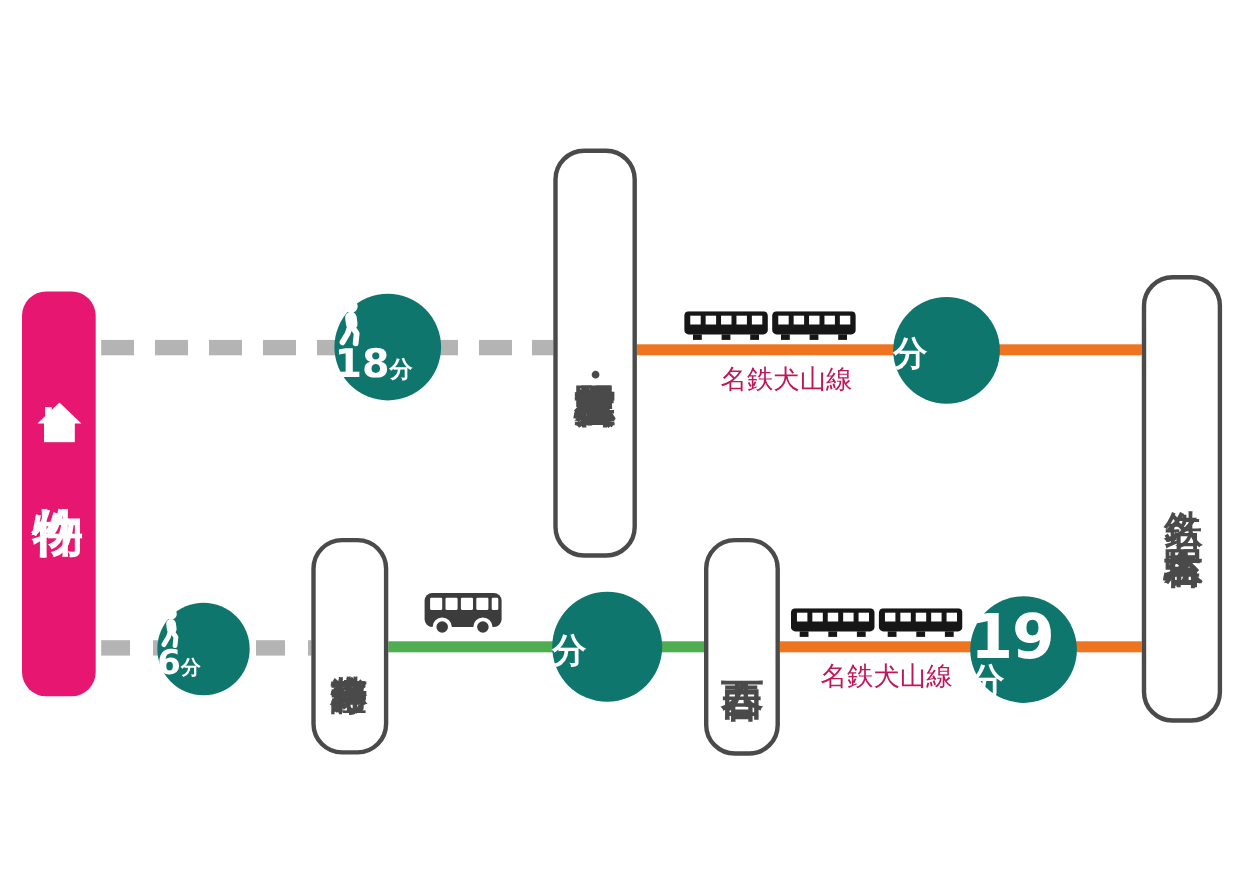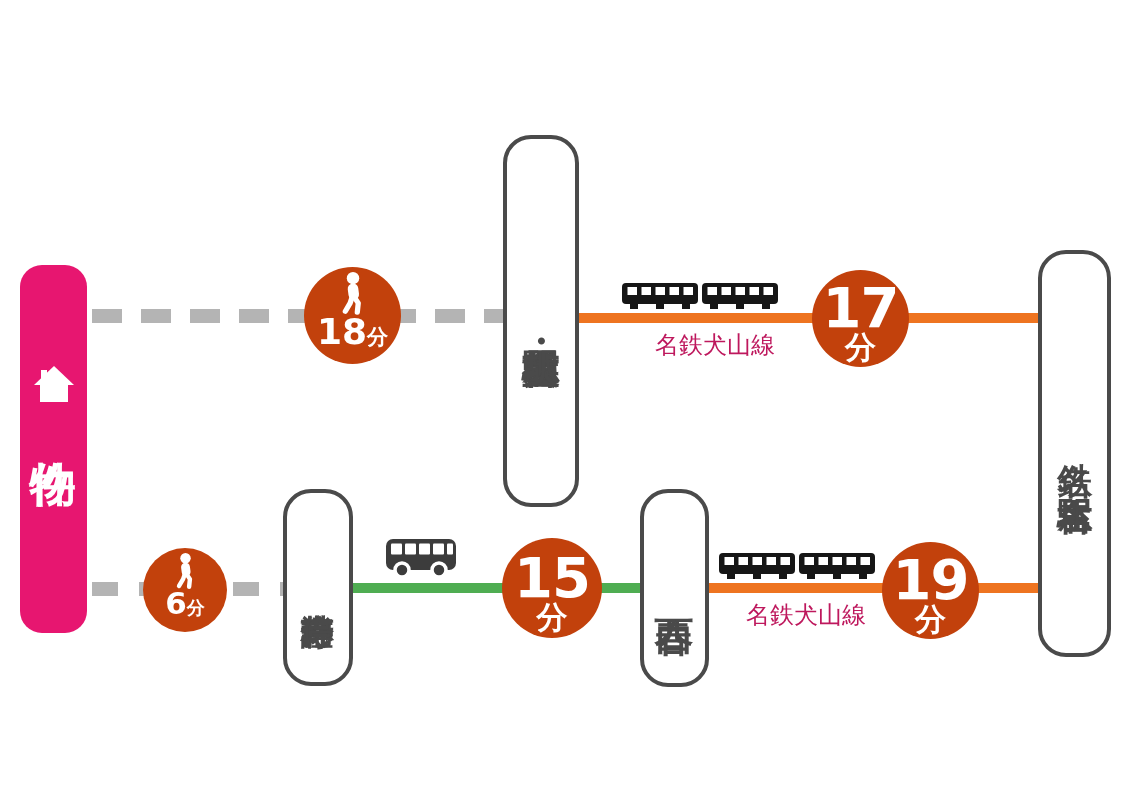--- a/index.html
+++ b/index.html
@@ -23,21 +23,21 @@
   .station-box .vtext{line-height:1;}
   .box-tokushige{left:503px;top:135px;width:76px;height:372px;}
   .box-tokushige .vtext{font-size:37px;}
   .box-terminal{left:1038px;top:250px;width:73px;height:407px;}
   .box-terminal .vtext{font-size:35px;}
   .box-stop{left:283px;top:489px;width:70px;height:197px;}
   .box-stop .vtext{font-size:33px;}
   .box-nishiharu{left:640px;top:489px;width:69px;height:198px;}
   .box-nishiharu .vtext{font-size:39px;}
   
-  .circle{position:absolute;border-radius:50%;background:#c2410c;color:#fff;display:flex;flex-direction:column;align-items:center;font-weight:bold;z-index:3;box-sizing:border-box;}
+  .circle{position:absolute;border-radius:50%;background:#0f766e;color:#fff;display:flex;flex-direction:column;align-items:flex-start;font-weight:bold;z-index:3;box-sizing:border-box;}
   .walk18{left:304px;top:267px;width:97px;height:97px;padding-top:5px;}
   .walk6{left:143px;top:548px;width:84px;height:84px;padding-top:5px;}
   .c17{left:812px;top:270px;width:97px;height:97px;justify-content:center;padding-top:9px;}
   .c15{left:502px;top:538px;width:100px;height:100px;justify-content:center;padding-top:9px;}
   .c11{left:882px;top:542px;width:97px;height:97px;justify-content:center;padding-top:9px;}
   .time-row{display:flex;align-items:baseline;margin-top:-2px;}
   .walk18 .num{font-size:36px;line-height:1;}
   .walk18 .min{font-size:21px;}
   .walk6 .num{font-size:31px;line-height:1;}
   .walk6 .min{font-size:18px;}
@@ -109,21 +109,20 @@
         <rect x="34" y="21" width="8" height="5"></rect>
         <rect x="60" y="21" width="8" height="5"></rect>
       <rect x="88" y="21" width="8" height="5"></rect>
         <rect x="114" y="21" width="8" height="5"></rect>
         <rect x="140" y="21" width="8" height="5"></rect>
     </g>
   </svg>
   <div class="line-label label-rail-top">名鉄犬山線</div>
 
   <div class="circle c17">
-    <div class="bignum">17</div>
     <div class="bigmin">分</div>
   </div>
 
   <div class="station-box box-terminal">
     <div class="vtext">名鉄　名古屋駅</div>
   </div>
 
   <div class="circle walk6">
     <svg width="25" height="37" viewBox="0 0 30 46">
       <circle cx="15" cy="6.5" r="6.5" fill="#fff"></circle>
@@ -148,21 +147,20 @@
         <rect x="20" y="6.5" width="11" height="11" rx="1"></rect>
         <rect x="34" y="6.5" width="11" height="11" rx="1"></rect>
         <rect x="48" y="6.5" width="11" height="11" rx="1"></rect>
         <rect x="62" y="6.5" width="6" height="11" rx="1"></rect>
     </g>
     <circle cx="17" cy="33" r="7" fill="#3c3c3c" stroke="#fff" stroke-width="3.5"></circle>
     <circle cx="54" cy="33" r="7" fill="#3c3c3c" stroke="#fff" stroke-width="3.5"></circle>
   </svg>
 
   <div class="circle c15">
-    <div class="bignum">15</div>
     <div class="bigmin">分</div>
   </div>
 
   <div class="station-box box-nishiharu">
     <div class="vtext">西春</div>
   </div>
 
   <svg class="train-bottom" width="156" height="27" viewBox="0 0 156 27">
     <rect x="0" y="0" width="76" height="21" rx="4" fill="#161616"></rect>
     <rect x="80" y="0" width="76" height="21" rx="4" fill="#161616"></rect>

